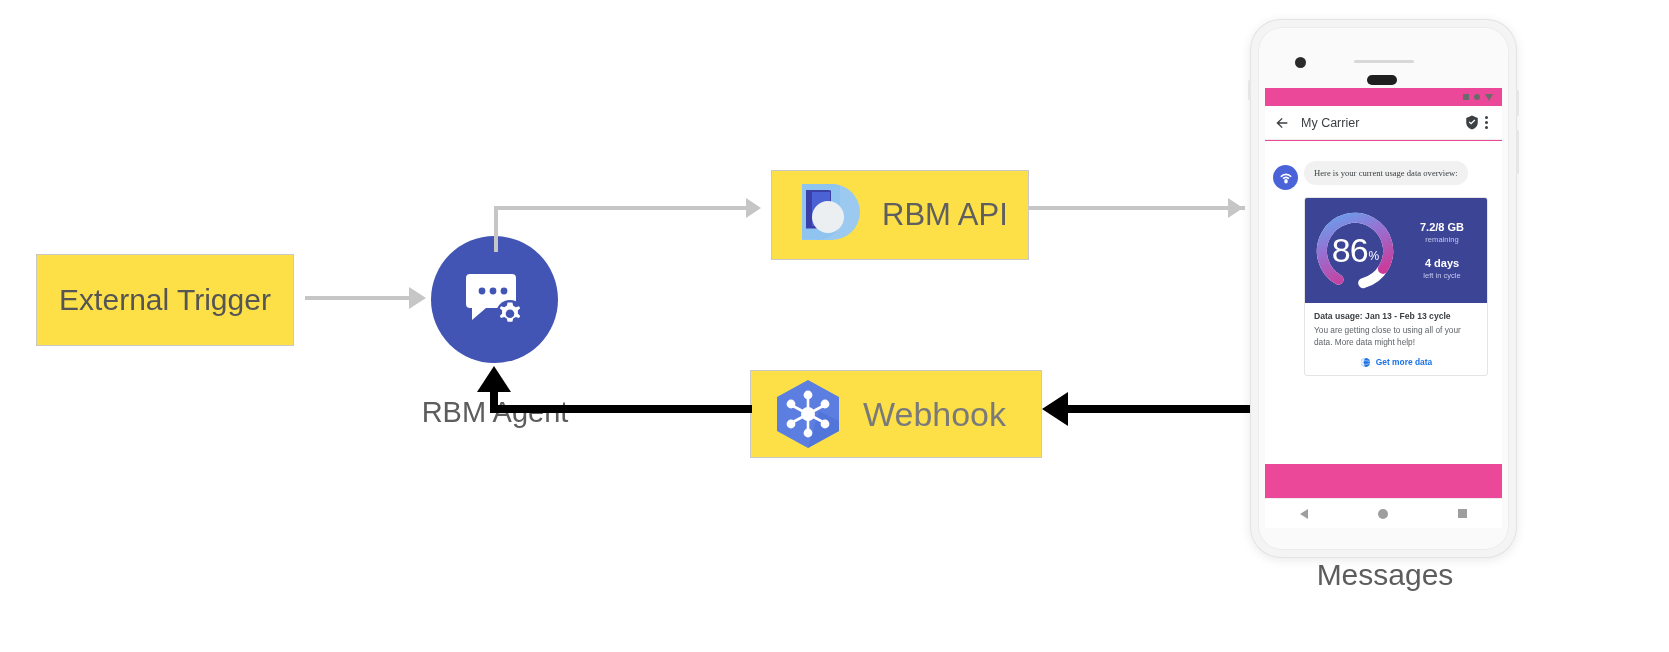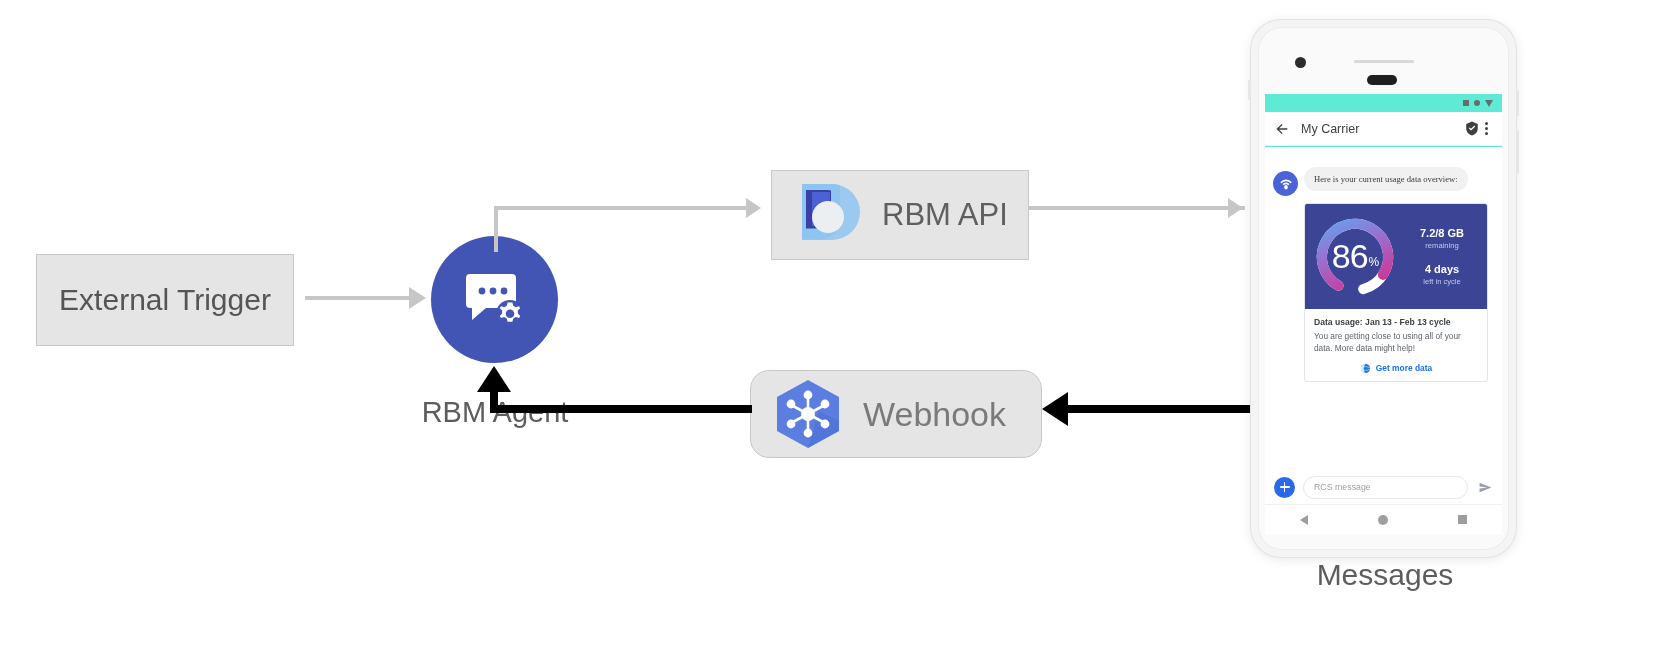--- a/index.html
+++ b/index.html
@@ -8,21 +8,21 @@
     background: #ffffff;
     font-family: "Liberation Sans", sans-serif;
     overflow: hidden;
   }
   #stage { position: relative; width: 1669px; height: 652px; background: #fff; }
 
   
   .node-box {
     position: absolute;
     border: 1.5px solid #c8c8c8;
-    background: #e5e5e5;
+    background: #fde047;
     display: flex;
     align-items: center;
   }
   .node-label {
     color: #5a5a5a;
     font-weight: 400;
     white-space: nowrap;
   }
 
   
@@ -35,21 +35,21 @@
   
   #rbm-api-box {
     left: 771px; top: 170px; width: 258px; height: 90px;
     padding-left: 16px; gap: 14px;
   }
   #rbm-api-box .node-label { font-size: 31px; color: #5f5f5f; }
 
   
   #webhook-box {
     left: 750px; top: 370px; width: 292px; height: 88px;
-    padding-left: 16px; gap: 14px; border-radius: 19px;
+    padding-left: 16px; gap: 14px;
   }
   #webhook-box .node-label { font-size: 34px; color: #7a7a7a; }
 
   
   #rbm-agent {
     position: absolute;
     left: 431px; top: 236px;
     width: 127px; height: 127px;
     border-radius: 50%;
     background: #4255b5;
@@ -102,22 +102,22 @@
   }
   #phone-inner-bezel {
     position: absolute; left: 7px; top: 7px; right: 7px; bottom: 7px;
     background: #fafafa; border-radius: 24px;
     box-shadow: inset 0 0 0 1px #ececec;
   }
   .phone-side {
     position: absolute; background: #e6e6e6; width: 3px; border-radius: 2px;
   }
   #screen {
-    position: absolute; left: 14px; top: 74px; width: 237px; height: 440px;
-    background: #5eead4; overflow: hidden;
+    position: absolute; left: 14px; top: 68px; width: 237px; height: 440px;
+    background: #ec4899; overflow: hidden;
   }
   #front-cam {
     position: absolute; left: 44px; top: 37px; width: 11px; height: 11px;
     border-radius: 50%; background: #2b2b2b;
   }
   #earpiece-top {
     position: absolute; left: 103px; top: 40px; width: 60px; height: 3px;
     border-radius: 3px; background: #d8d8d8;
   }
   #speaker {
@@ -407,29 +407,20 @@
                 <circle cx="12" cy="12" r="10" fill="#1a73e8"></circle>
                 <path d="M12 2 a10 10 0 0 0 0 20 a14 14 0 0 1 0 -20 z" fill="#ffffff" opacity="0.85"></path>
                 <ellipse cx="12" cy="12" rx="10" ry="4" fill="none" stroke="#ffffff" stroke-width="1.3" opacity="0.9"></ellipse>
               </svg>
               <span id="card-action-label">Get more data</span>
             </div>
           </div>
         </div>
       </div>
 
-      <div id="composer">
-        <div id="plus-button"></div>
-        <div id="message-input">
-          <span id="message-placeholder">RCS message</span>
-        </div>
-        <svg id="send-icon" viewBox="0 0 24 24">
-          <path d="M2.5 19.5 L21.5 12 L2.5 4.5 L2.5 10.5 L15 12 L2.5 13.5 z" fill="#9aa0a6"></path>
-        </svg>
-      </div>
 
       <div id="nav-bar">
         <span class="nav-back"></span>
         <span class="nav-home"></span>
         <span class="nav-recent"></span>
       </div>
 
     </div>
   </div>
 

